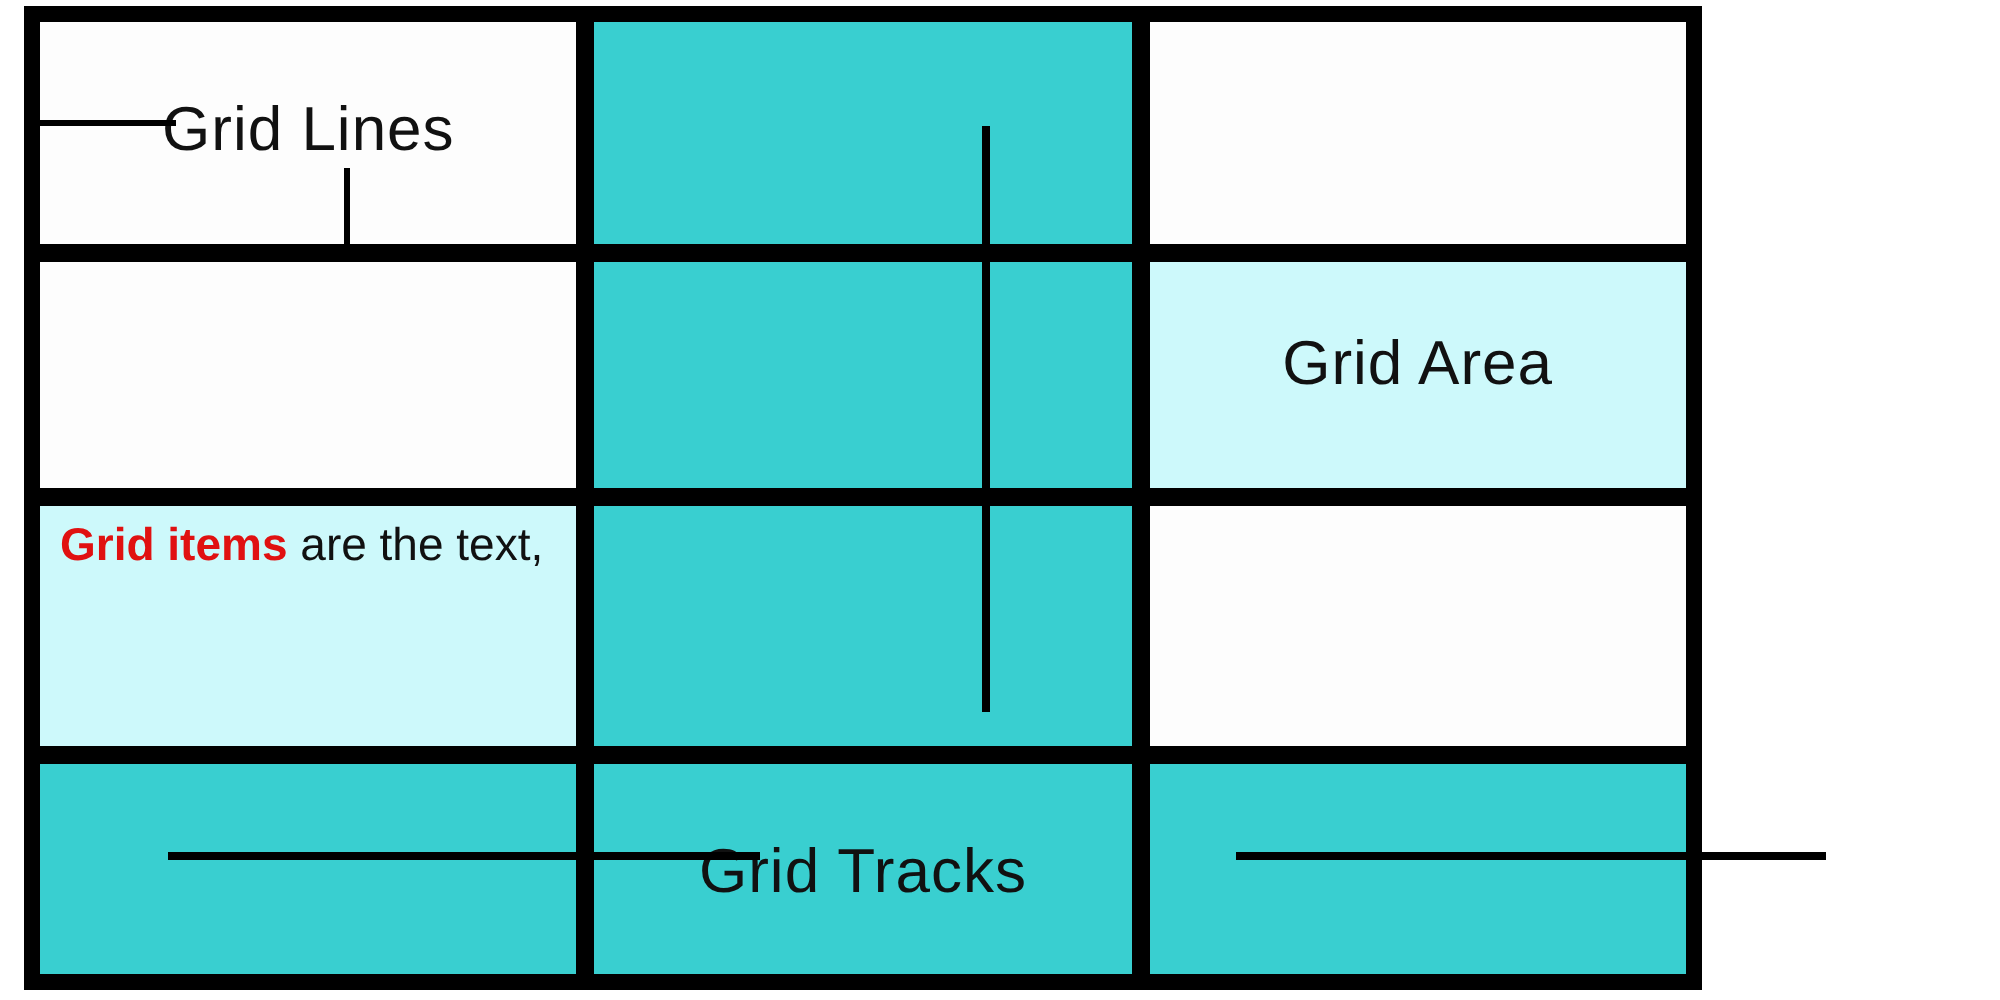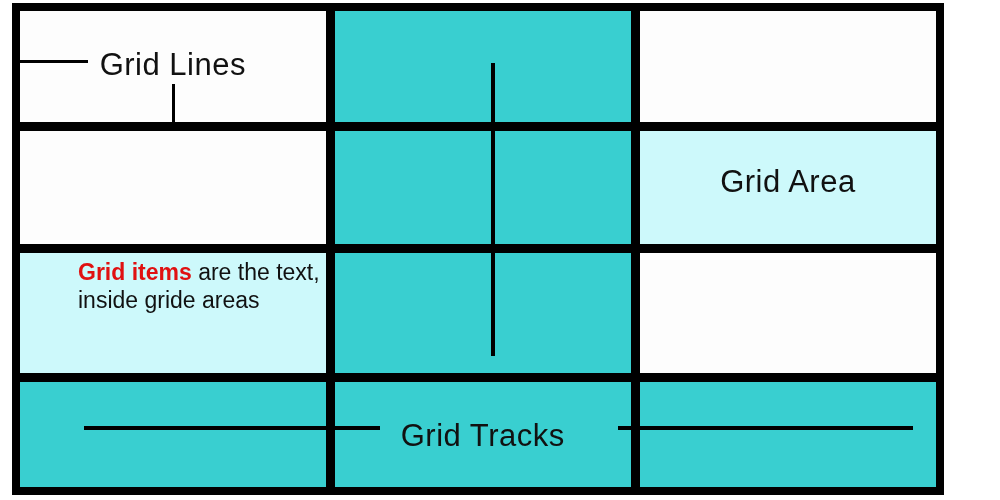--- a/index.html
+++ b/index.html
@@ -13,21 +13,21 @@
     width: 1000px;
     height: 500px;
     background: #ffffff;
     overflow: hidden;
   }
   
   .gridbox {
     position: absolute;
     left: 12px;
     top: 3px;
-    width: 932px;
+    width: 839px;
     height: 492px;
     box-sizing: border-box;
     background: #000000;
     border: 8px solid #000000;
     display: grid;
     grid-template-columns: 1fr 1fr 1fr;
     grid-template-rows: 111px 113px 120px 105px;
     gap: 9px;
   }
   .cell {
@@ -52,21 +52,21 @@
   .cell-note {
     display: block;
     padding: 5px 6px 0 10px;
     box-sizing: border-box;
   }
   .note {
     font-size: 23px;
     line-height: 28px;
     color: #111111;
   }
-  .note-line { display: block; white-space: nowrap; margin-left: 48px; }
+  .note-line { display: block; white-space: nowrap; }
   .note-highlight {
     color: #e01111;
     font-weight: bold;
   }
 
   
   .annline {
     position: absolute;
     background: #000000;
   }
@@ -91,21 +91,20 @@
 
     <div class="cell c-white"></div>
     <div class="cell c-teal"></div>
     <div class="cell c-cyan">
       <span class="label label-grid-area">Grid Area</span>
     </div>
 
     <div class="cell c-cyan cell-note">
       <div class="note">
         <span class="note-line"><span class="note-highlight">Grid items</span><span> are the text,</span></span>
-        <span class="note-line">inside gride areas</span>
       </div>
     </div>
     <div class="cell c-teal"></div>
     <div class="cell c-white"></div>
 
     <div class="cell c-teal"></div>
     <div class="cell c-teal">
       <span class="label label-grid-tracks">Grid Tracks</span>
     </div>
     <div class="cell c-teal"></div>

